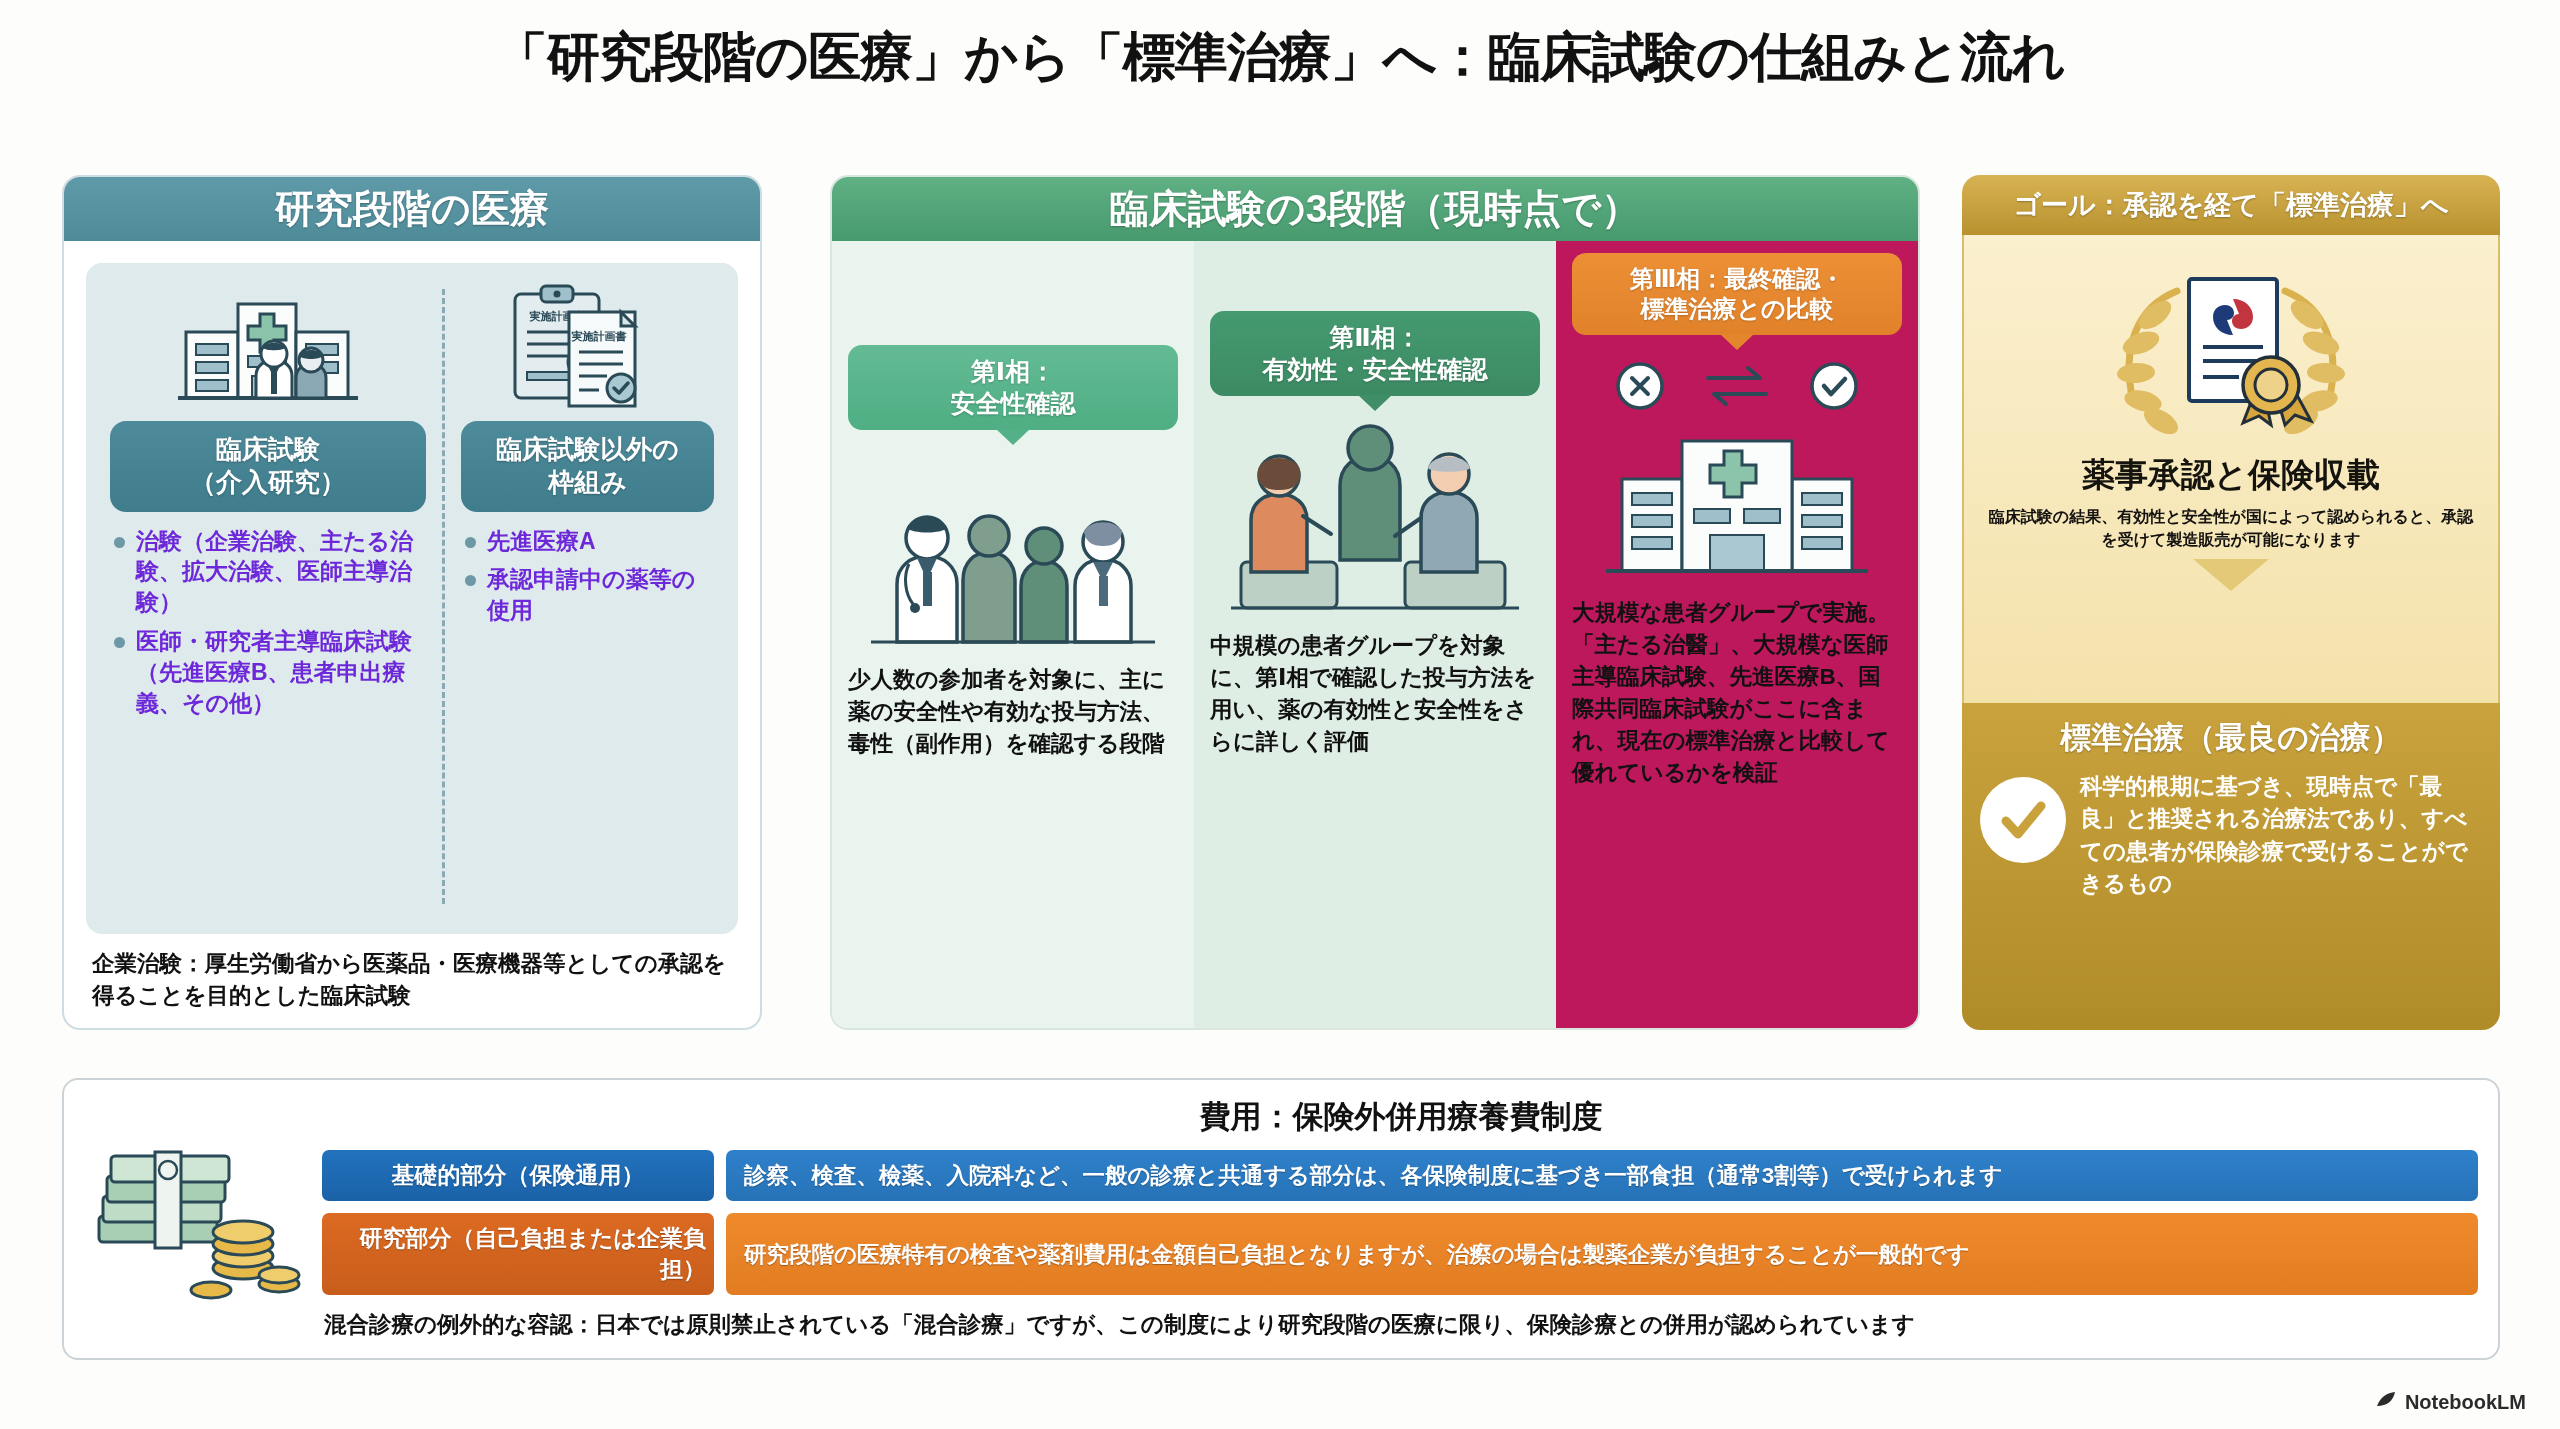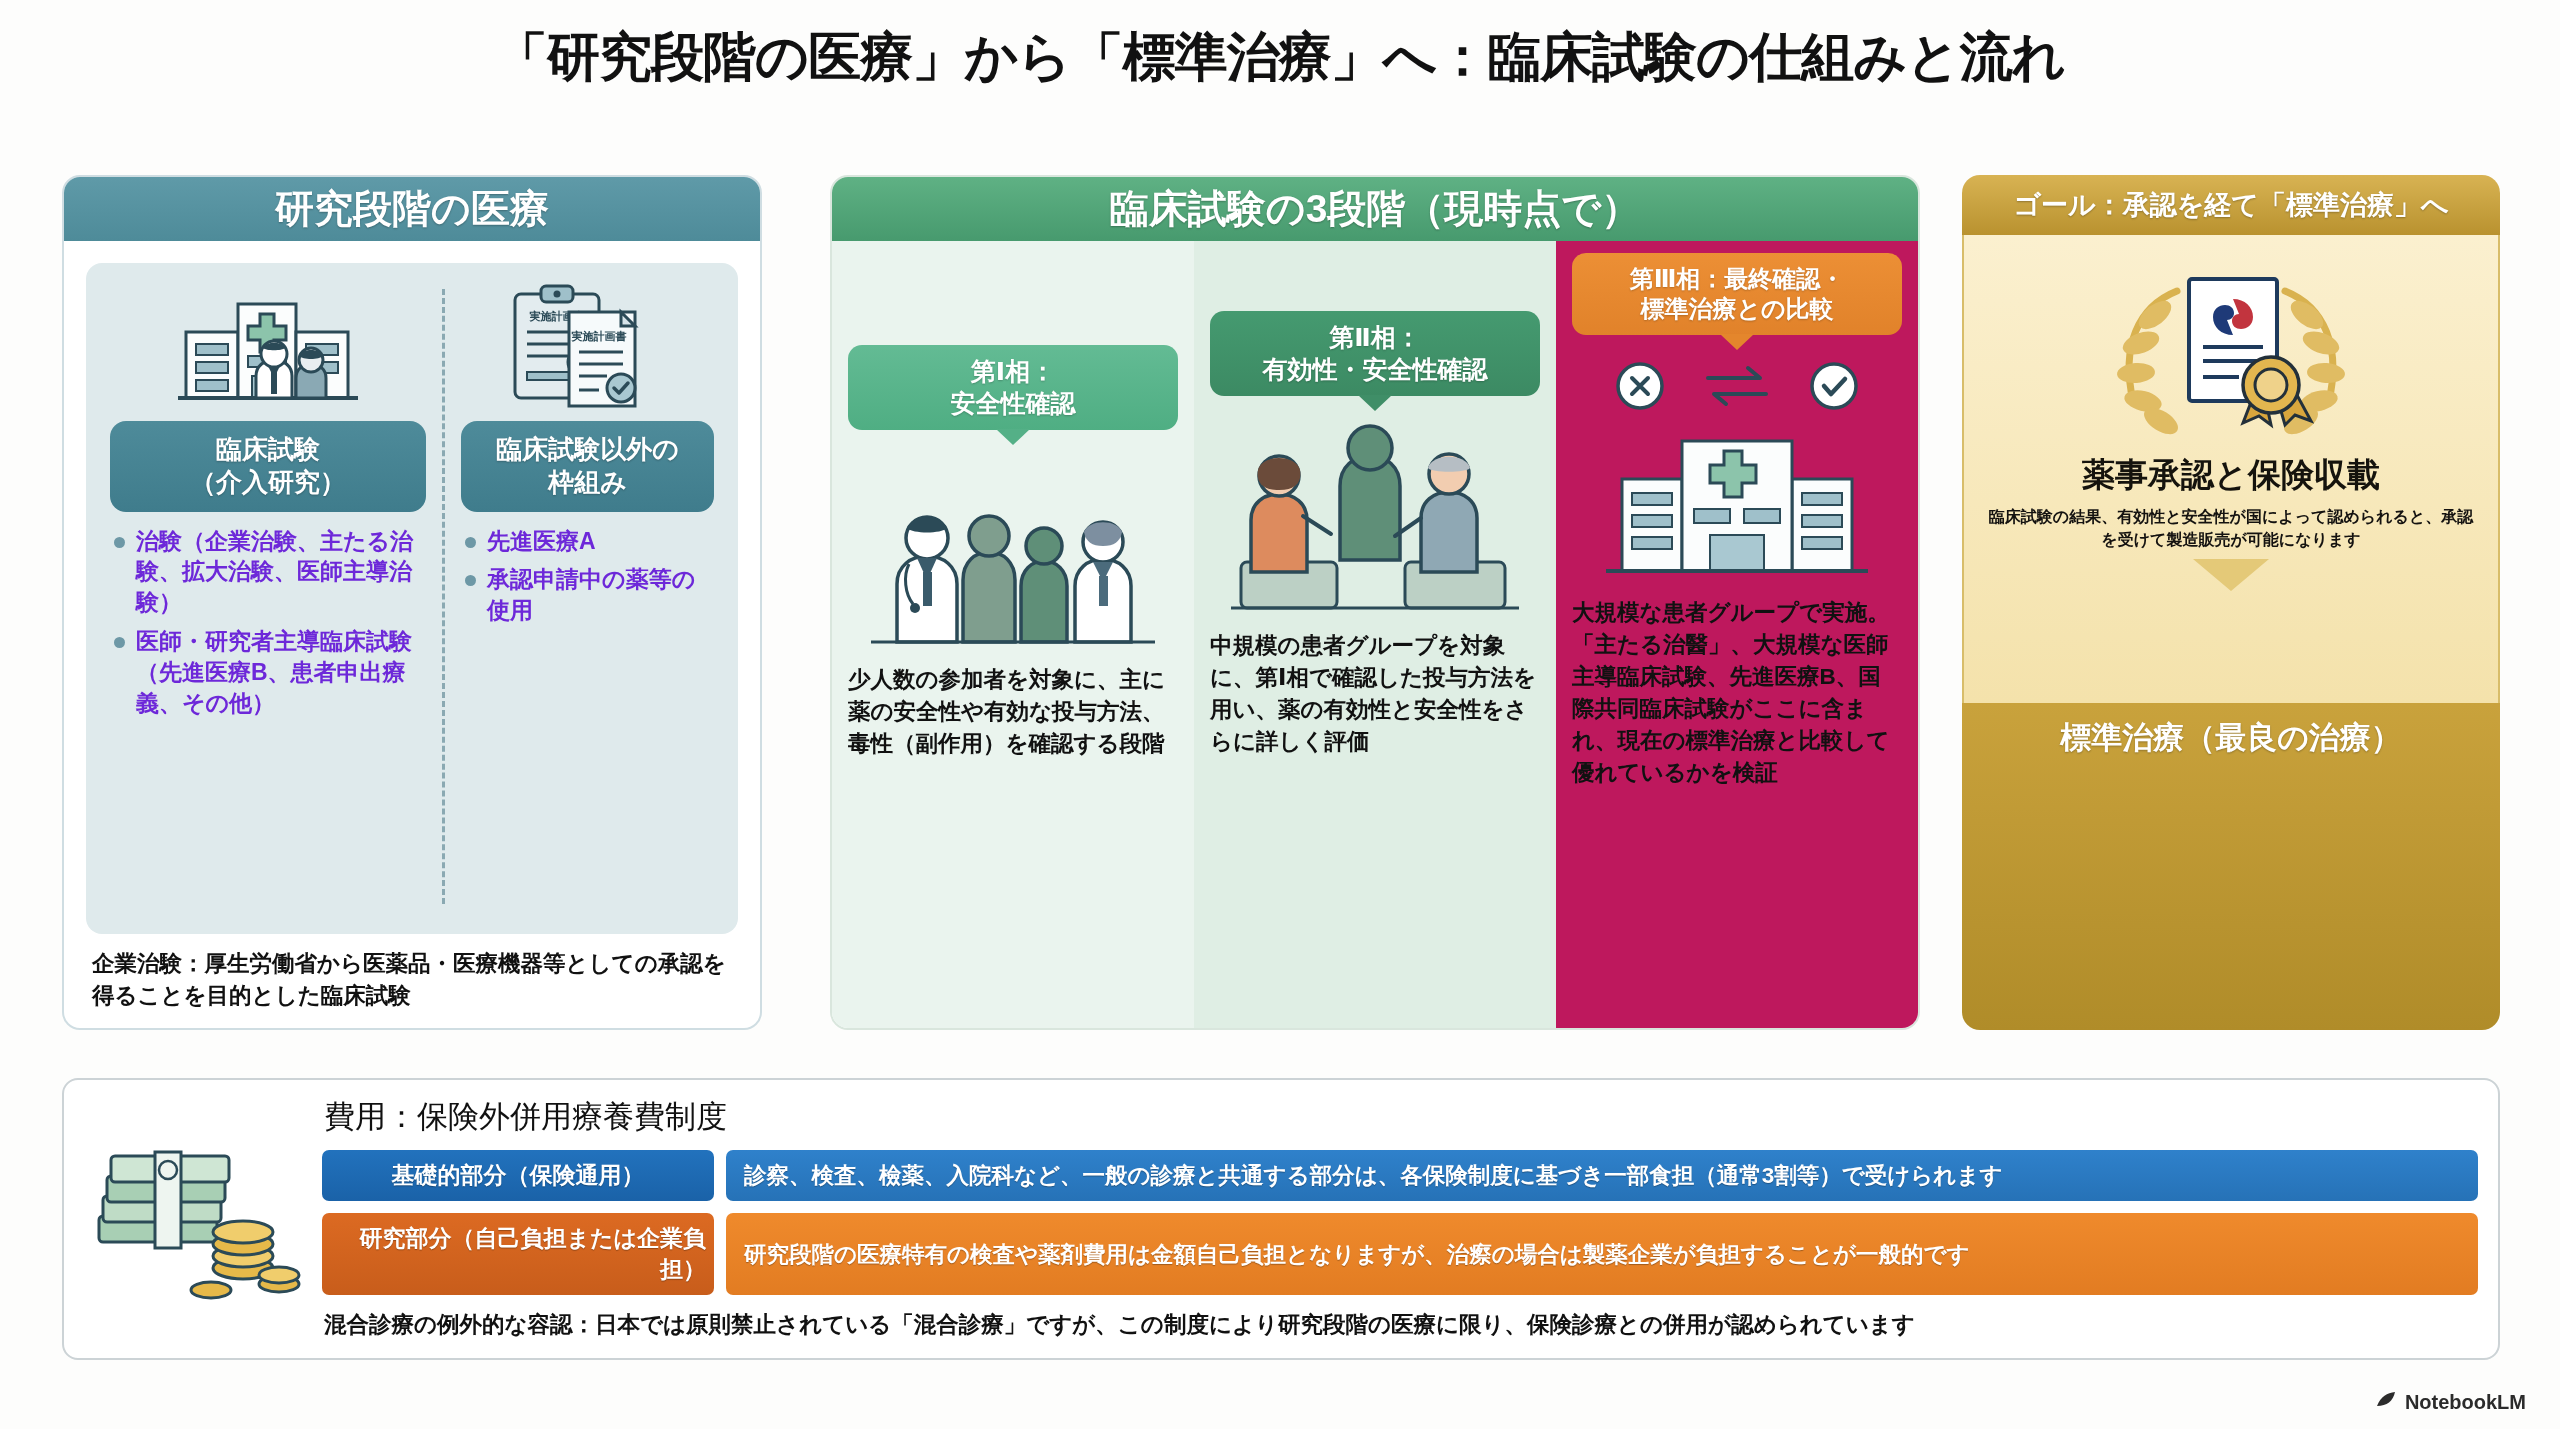--- a/index.html
+++ b/index.html
@@ -140,21 +140,21 @@
   .gold-bot-p { font-size: 22.5px; font-weight:700; line-height:1.44; }
 
   
   .cost {
     position:absolute; left: 62px; top: 1078px; width: 2438px; height: 282px;
     border: 2px solid #ccd3d6; border-radius: 16px; background:#fff;
     display:flex; padding: 14px 20px 14px 18px;
   }
   .money { flex: 0 0 230px; display:flex; align-items:center; justify-content:center; }
   .cost-right { flex: 1; padding-left: 10px; display:flex; flex-direction:column; }
-  .cost-title { font-size: 31px; font-weight:400; color:#111; margin: 2px 0 12px 2px; }
+  .cost-title { font-size: 31px; font-weight:700; color:#111; margin: 2px 0 12px 2px; text-align: center; }
   .cost-row { display:flex; gap: 12px; margin-bottom: 12px; }
   .cost-label {
     flex: 0 0 392px; border-radius:7px; color:#fff; font-weight:700;
     font-size: 23px; display:flex; align-items:center; justify-content:center;
     padding: 10px 8px; text-align:right; text-shadow:0 1px 1px rgba(0,0,0,.3);
   }
   .cost-body {
     flex: 1; border-radius:7px; color:#fff; font-weight:700; font-size: 22.5px;
     display:flex; align-items:center; padding: 10px 18px; text-shadow:0 1px 1px rgba(0,0,0,.3);
   }
@@ -391,20 +391,28 @@
             <circle cx="190" cy="134" r="16" fill="#efd28a" stroke="#23303a" stroke-width="3"></circle>
           </svg>
         </div>
         <div class="gold-h">薬事承認と保険収載</div>
         <div class="gold-p">臨床試験の結果、有効性と安全性が国によって認められると、承認を受けて製造販売が可能になります</div>
         <div class="down-arrow"></div>
       </div>
 
       <div class="gold-bot">
         <div class="gold-bot-h">標準治療（最良の治療）</div>
+        <div class="gold-bot-row">
+          <div class="check-circle">
+            <svg width="54" height="54" viewBox="0 0 54 54">
+              <path d="M10 28l12 13 23-28" stroke="#c9a23c" stroke-width="9" fill="none" stroke-linecap="round" stroke-linejoin="round"></path>
+            </svg>
+          </div>
+          <div class="gold-bot-p">科学的根期に基づき、現時点で「最良」と推奨される治療法であり、すべての患者が保険診療で受けることができるもの</div>
+        </div>
       </div>
     </div>
 
   </div>
 
   <div class="cost">
     <div class="money">
       <svg width="208" height="170" viewBox="0 0 208 170">
         <g>
           <rect x="6" y="82" width="118" height="26" rx="4" fill="#a8cfb4" stroke="#2b4a57" stroke-width="3"></rect>

